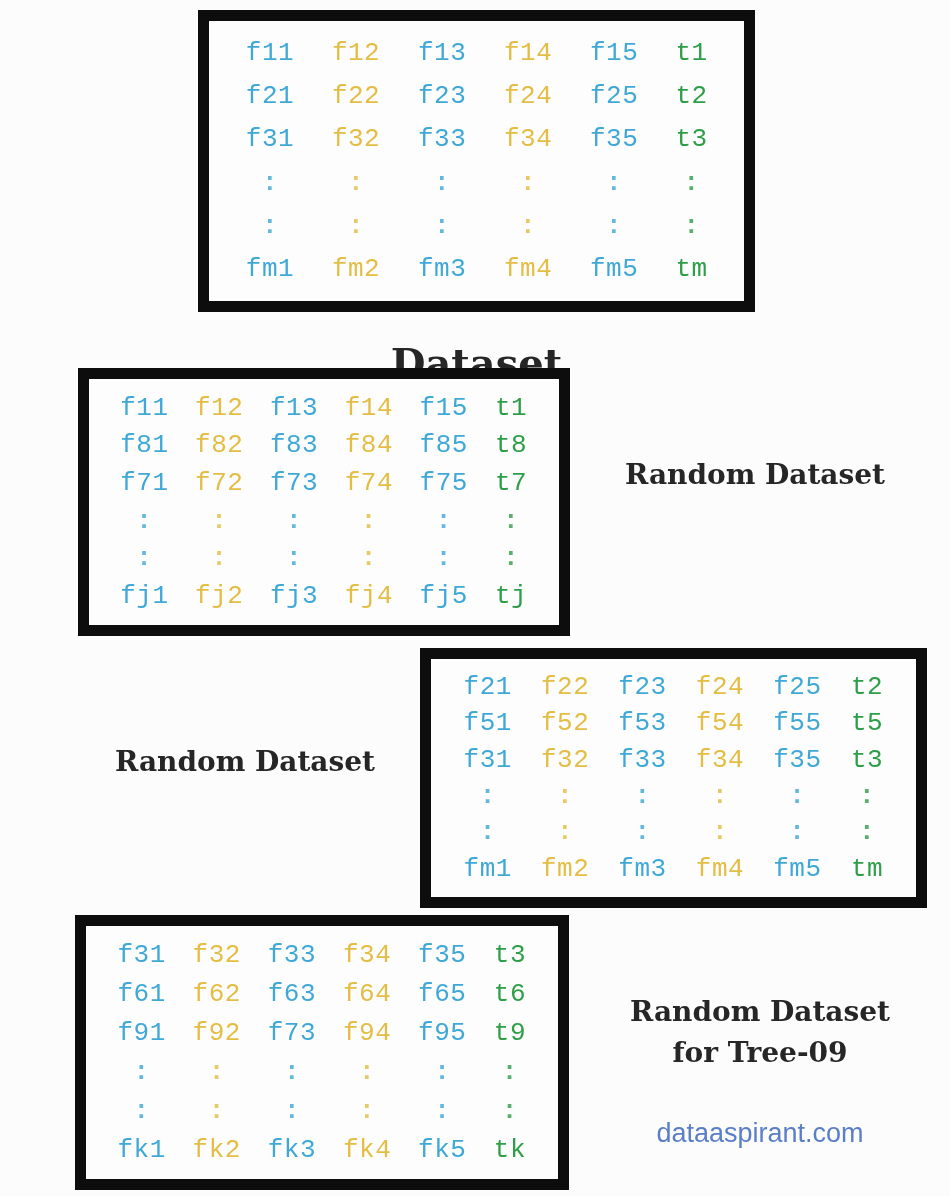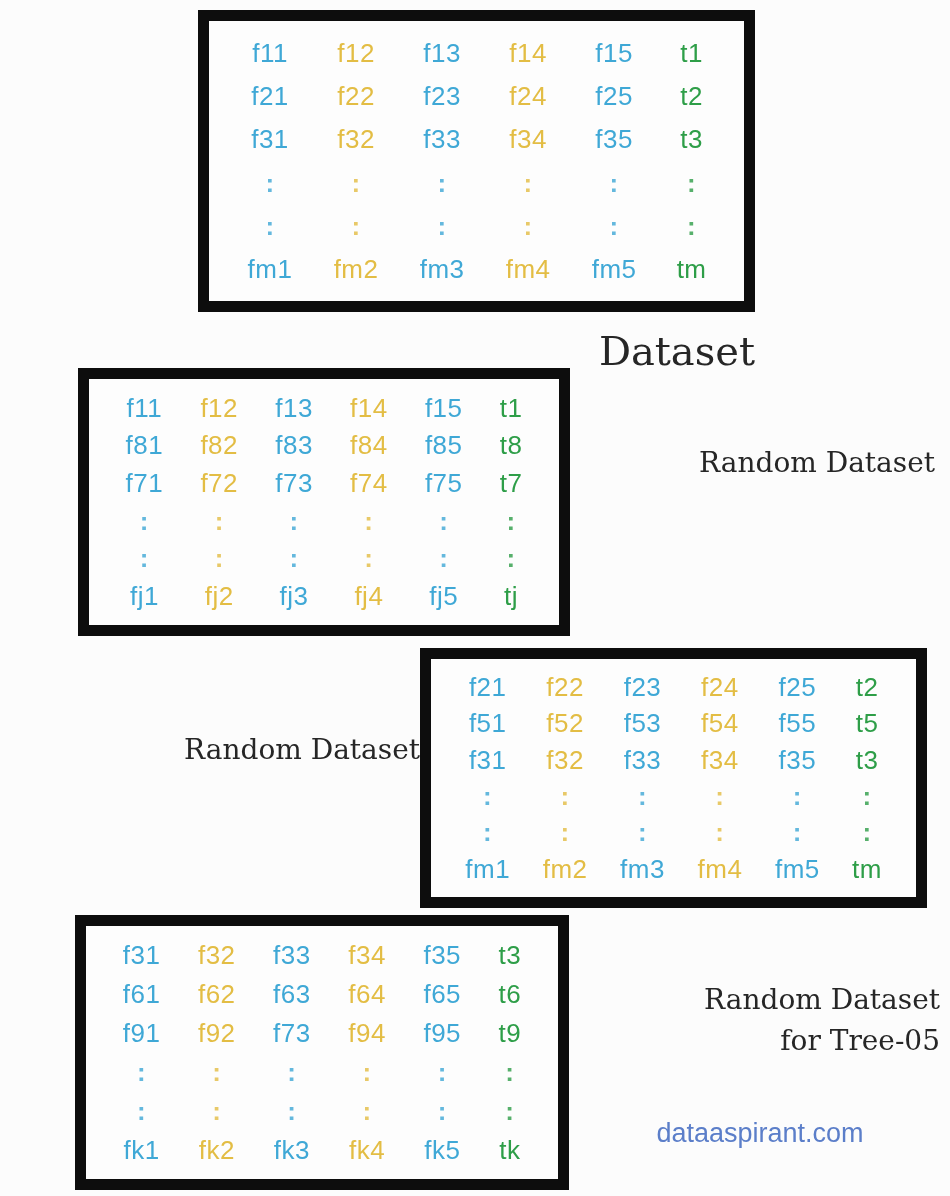--- a/index.html
+++ b/index.html
@@ -13,40 +13,42 @@
   }
   .data-table{
     position:absolute;
     border:11px solid var(--border,#0d0d0d);
     background:#fdfdfd;
     display:grid;
     grid-template-columns:repeat(5,1fr) 0.8fr;
     align-items:center;
     box-sizing:border-box;
     padding:10px 18px;
+    font-family:Liberation Mono, monospace;
   }
   .cell{
     text-align:center;
     font-size:26px;
     font-weight:500;
     letter-spacing:0.5px;
     line-height:1;
     white-space:nowrap;
   }
   .c0,.c2,.c4{color:var(--blue,#3fa8d6);}
   .c1,.c3{color:var(--yellow,#e3bd44);}
   .c5{color:var(--green,#2e9e48);}
   .cell.dots{opacity:0.8;font-weight:700;}
   .diagram-label{
     position:absolute;
     font-family:"DejaVu Serif","Liberation Serif",serif;
-    font-weight:400;
+    font-weight:700;
     color:var(--label,#262626);
-    text-align:right;
+    text-align:center;
     line-height:1.45;
+    margin-top:12px;
   }
   .label-dataset{font-size:40px;}
   .label-side{font-size:28px;}
   .watermark{
     position:absolute;
     font-family:"Liberation Sans",sans-serif;
     font-size:27px;
     color:var(--watermark,#5b7ec9);
     text-align:center;
   }
@@ -217,18 +219,18 @@
       <span class="cell c0">fk1</span>
       <span class="cell c1">fk2</span>
       <span class="cell c2">fk3</span>
       <span class="cell c3">fk4</span>
       <span class="cell c4">fk5</span>
       <span class="cell c5">tk</span>
     </div>
 
   <div class="diagram-label label-side" style="left:580px;top:980px;width:360px;">
     <div>Random Dataset</div>
-    <div>for Tree-05</div>
+    <div>for Tree-09</div>
   </div>
 
   <div class="watermark" style="left:580px;top:1118px;width:360px;">dataaspirant.com</div>
 
 </div>
 
 </body></html>

